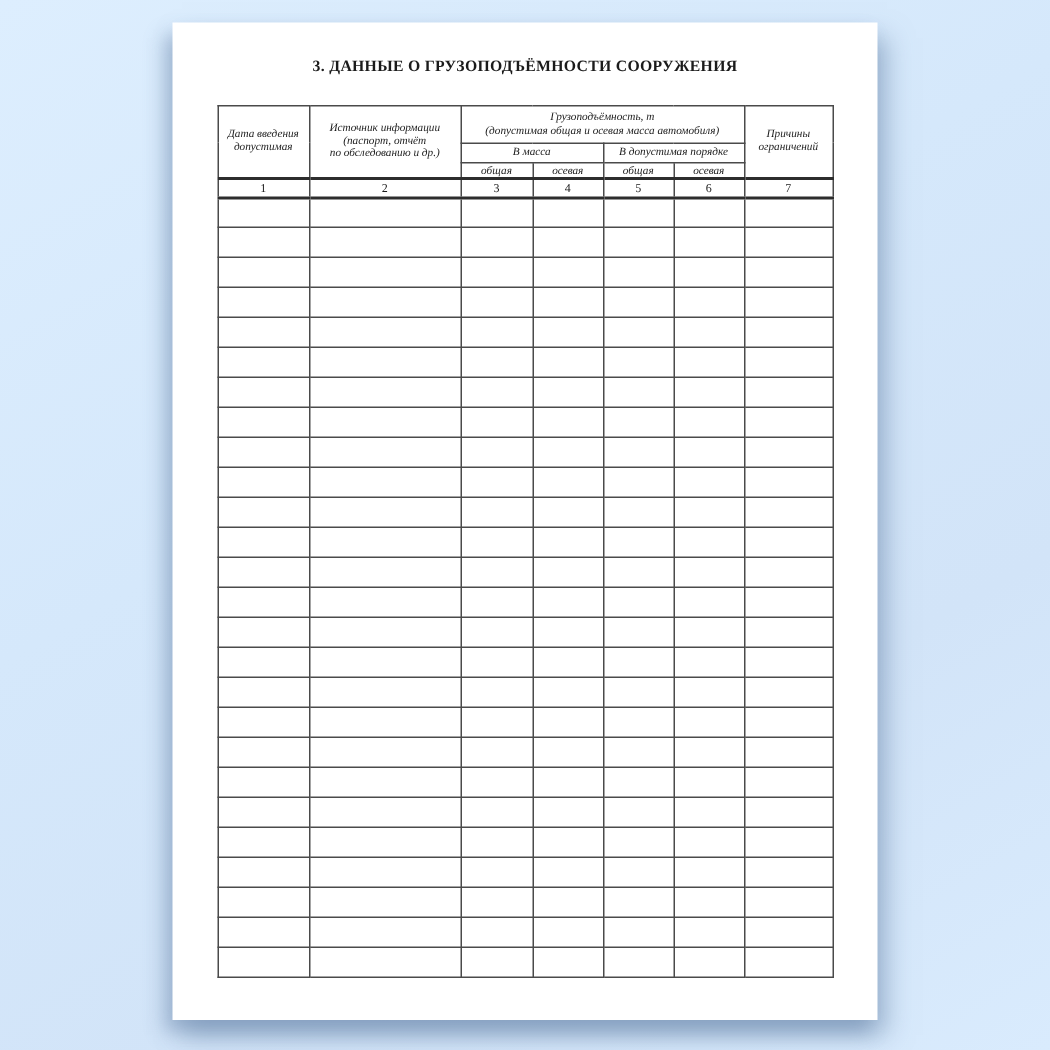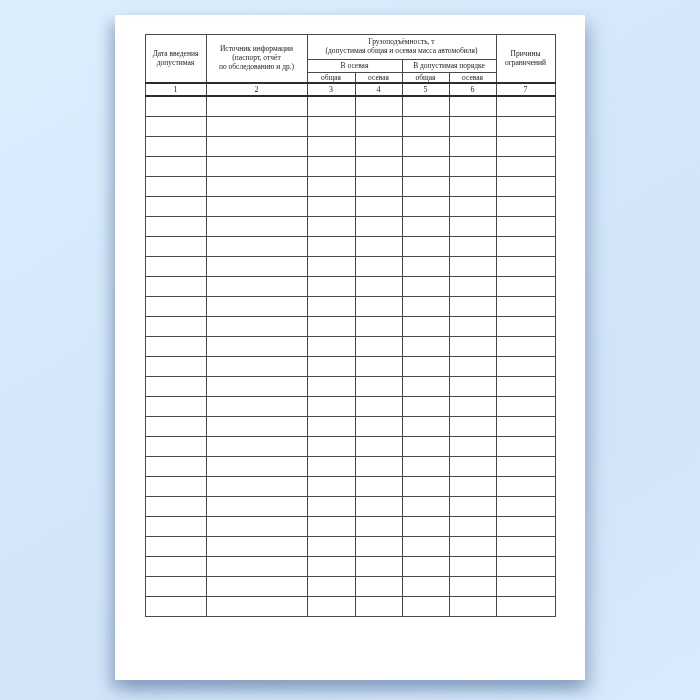--- a/index.html
+++ b/index.html
@@ -49,20 +49,21 @@
     font-weight: normal;
     text-align: center;
     vertical-align: middle;
     color: #1b1b1b;
     overflow: hidden;
   }
   .form-table thead th {
     font-size: 7.5px;
     line-height: 1.18;
     white-space: pre-line;
+    font-style: italic;
   }
   tr.h-group { height: 25px; }
   tr.h-sub { height: 13px; }
   tr.h-subcols { height: 10px; }
   tr.h-subcols th { font-size: 7.5px; line-height: 9px; }
   tr.numrow td {
     height: 11px;
     font-size: 8px;
     line-height: 9px;
     border-top: 2px solid #2d2d2d;
@@ -70,20 +71,21 @@
   }
   tbody.grid tr { height: 20px; }
   tbody.grid td { background: #ffffff; }
 </style>
 </head>
 <body>
 
 <div class="canvas">
   <div class="page">
 
+    <div class="doc-title">3. ДАННЫЕ О ГРУЗОПОДЪЁМНОСТИ СООРУЖЕНИЯ</div>
 
     <table class="form-table">
       <colgroup>
         <col style="width:61px">
         <col style="width:101px">
         <col style="width:48px">
         <col style="width:47px">
         <col style="width:47px">
         <col style="width:47px">
         <col style="width:59px">
@@ -94,21 +96,21 @@
 допустимая</th>
           <th rowspan="3">Источник информации
 (паспорт, отчёт
 по обследованию и др.)</th>
           <th colspan="4">Грузоподъёмность, т
 (допустимая общая и осевая масса автомобиля)</th>
           <th rowspan="3">Причины
 ограничений</th>
         </tr>
         <tr class="h-sub">
-          <th colspan="2">В осевая</th>
+          <th colspan="2">В масса</th>
           <th colspan="2">В допустимая порядке</th>
         </tr>
         <tr class="h-subcols">
           <th>общая</th>
           <th>осевая</th>
           <th>общая</th>
           <th>осевая</th>
         </tr>
         <tr class="numrow">
           <td>1</td>

